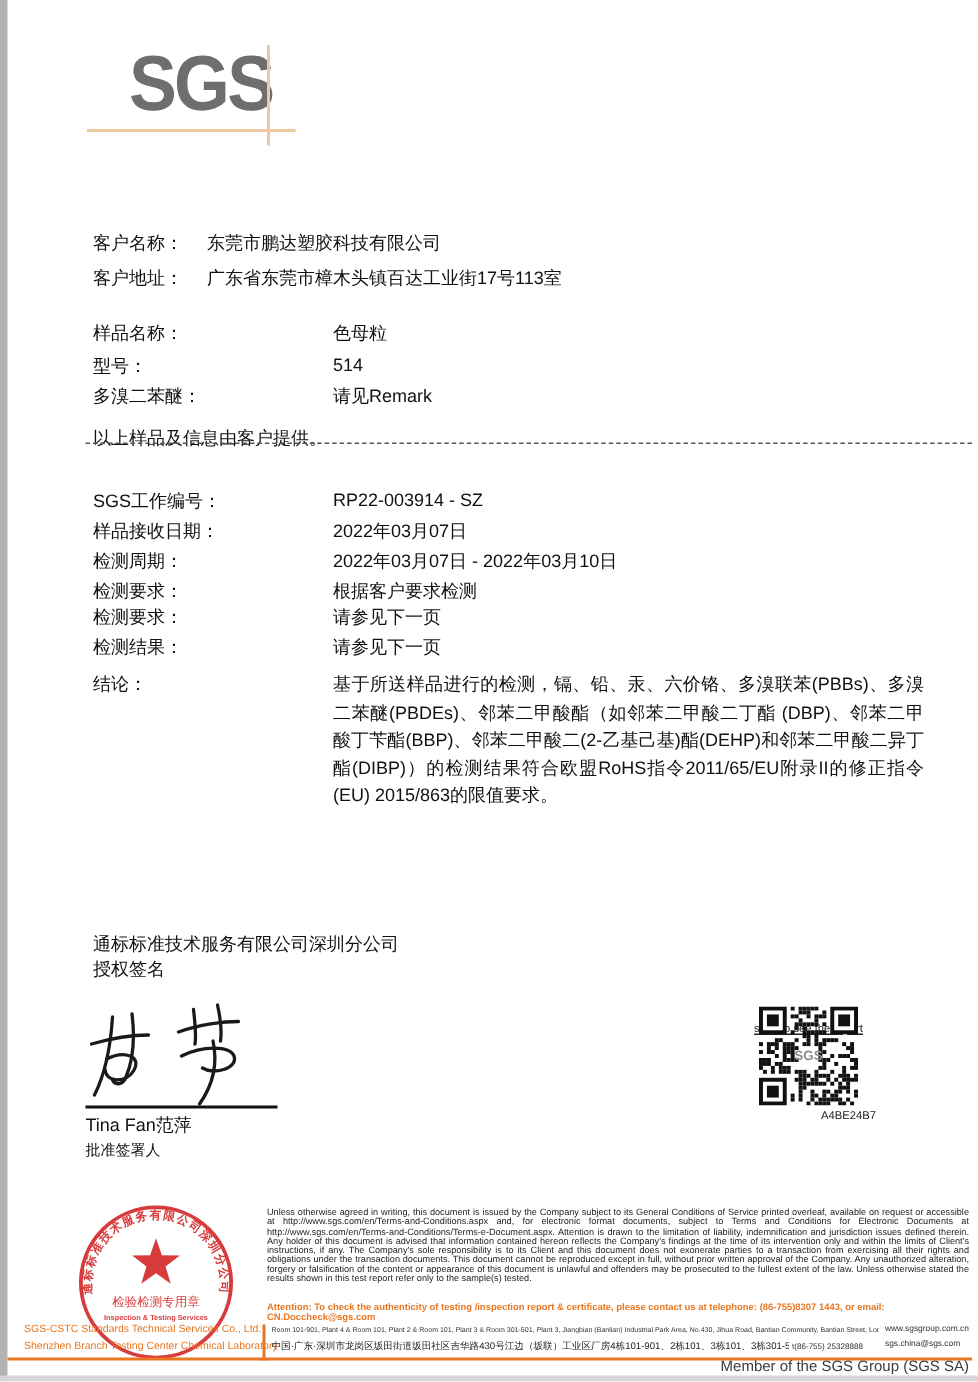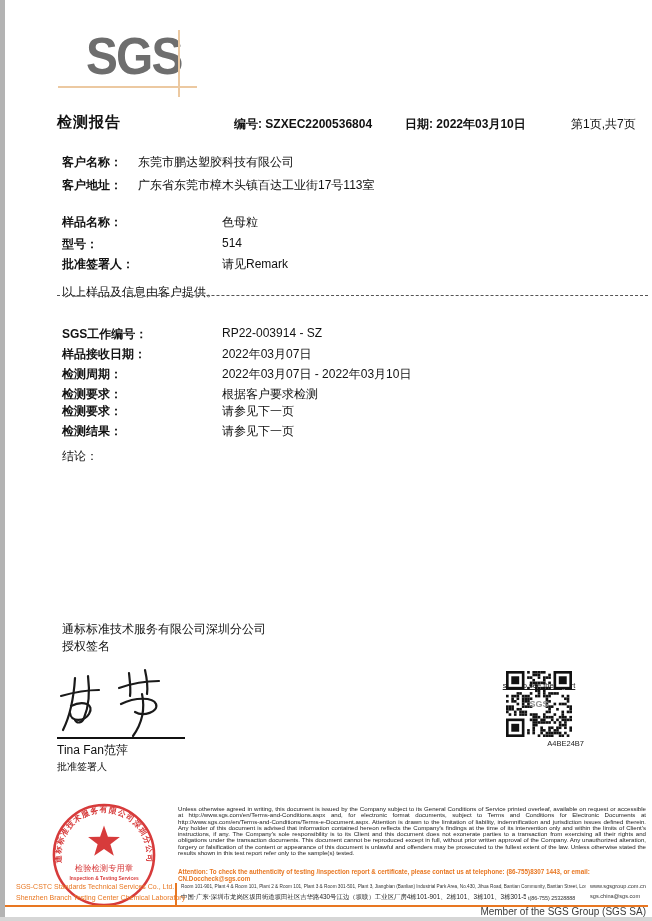--- a/index.html
+++ b/index.html
@@ -15,21 +15,21 @@
   .logo-vline { position:absolute; left:178px; top:30px; width:2px; height:67px; background:#ecc9a1; }
 
   .title-row { position:absolute; left:0; top:113px; width:652px; height:22px; }
   .report-title { position:absolute; left:57px; top:0; font-size:15px; font-weight:bold; letter-spacing:1px; }
   .hdr-no   { position:absolute; left:234px; top:3px; font-size:12px; }
   .hdr-date { position:absolute; left:405px; top:3px; font-size:12px; }
   .hdr-page { position:absolute; left:571px; top:3px; font-size:12px; }
   .hdr-no b, .hdr-date b { font-weight:600; }
 
   .row { position:absolute; left:0; width:652px; font-size:12px; }
-  .row .lbl { position:absolute; left:62px; white-space:nowrap;font-weight:bold; }
+  .row .lbl { position:absolute; left:62px; white-space:nowrap; }
   .row .val-c { position:absolute; left:138px; white-space:nowrap; }
   .row .val-s { position:absolute; left:222px; white-space:nowrap; }
 
   .note { position:absolute; left:62px; top:284px; font-size:12px; }
   .dashed { position:absolute; left:57px; top:295px; width:591px; border-top:1px dashed #555; }
 
   .conclusion-lbl { position:absolute; left:62px; top:448px; font-size:12px; }
   .conclusion-txt { position:absolute; left:222px; top:447px; width:394px; font-size:12px; line-height:18.6px; text-align:justify; }
 
   
@@ -66,46 +66,40 @@
 </head>
 <body>
 
 <div class="page">
   <div class="edge-left"></div>
 
   <div class="logo">SGS</div>
   <div class="logo-hline"></div>
   <div class="logo-vline"></div>
 
-  <div class="title-row">
-    <span class="report-title">检测报告</span>
-    <span class="hdr-no"><b>编号:</b> <b>SZXEC2200536804</b></span>
-    <span class="hdr-date"><b>日期:</b> <b>2022年03月10日</b></span>
-    <span class="hdr-page">第1页,共7页</span>
-  </div>
 
   <div class="row" style="top:154px">
     <span class="lbl">客户名称：</span>
     <span class="val-c">东莞市鹏达塑胶科技有限公司</span>
   </div>
   <div class="row" style="top:177px">
     <span class="lbl">客户地址：</span>
     <span class="val-c">广东省东莞市樟木头镇百达工业街17号113室</span>
   </div>
 
   <div class="row" style="top:214px">
     <span class="lbl">样品名称：</span>
     <span class="val-s">色母粒</span>
   </div>
   <div class="row" style="top:236px">
     <span class="lbl">型号：</span>
     <span class="val-s">514</span>
   </div>
   <div class="row" style="top:256px">
-    <span class="lbl">批准签署人：</span>
+    <span class="lbl">多溴二苯醚：</span>
     <span class="val-s">请见Remark</span>
   </div>
   <div class="note">以上样品及信息由客户提供。</div>
 
   <div class="dashed"></div>
 
   <div class="row" style="top:326px">
     <span class="lbl">SGS工作编号：</span>
     <span class="val-s">RP22-003914 - SZ</span>
   </div>
@@ -124,20 +118,21 @@
   <div class="row" style="top:403px">
     <span class="lbl">检测要求：</span>
     <span class="val-s">请参见下一页</span>
   </div>
   <div class="row" style="top:423px">
     <span class="lbl">检测结果：</span>
     <span class="val-s">请参见下一页</span>
   </div>
 
   <div class="conclusion-lbl">结论：</div>
+  <div class="conclusion-txt">基于所送样品进行的检测，镉、铅、汞、六价铬、多溴联苯(PBBs)、多溴二苯醚(PBDEs)、邻苯二甲酸酯（如邻苯二甲酸二丁酯 (DBP)、邻苯二甲酸丁苄酯(BBP)、邻苯二甲酸二(2-乙基己基)酯(DEHP)和邻苯二甲酸二异丁酯(DIBP)）的检测结果符合欧盟RoHS指令2011/65/EU附录II的修正指令(EU) 2015/863的限值要求。</div>
 
   <div class="sig-company">通标标准技术服务有限公司深圳分公司</div>
   <div class="sig-auth">授权签名</div>
   <svg class="sig-draw" width="135" height="74" viewBox="0 0 135 74">
     <g fill="none" stroke="#1a1a1a" stroke-width="2.2" stroke-linecap="round">
       <path d="M6 30 C20 26 34 24 44 24"></path>
       <path d="M20 12 C19 28 16 48 8 64"></path>
       <path d="M33 10 C35 26 34 40 29 52 C27 57 22 58 20 54"></path>
       <path d="M16 40 C28 34 40 38 34 48 C29 56 16 56 15 47"></path>
       <path d="M64 22 C78 17 94 15 104 15"></path>

